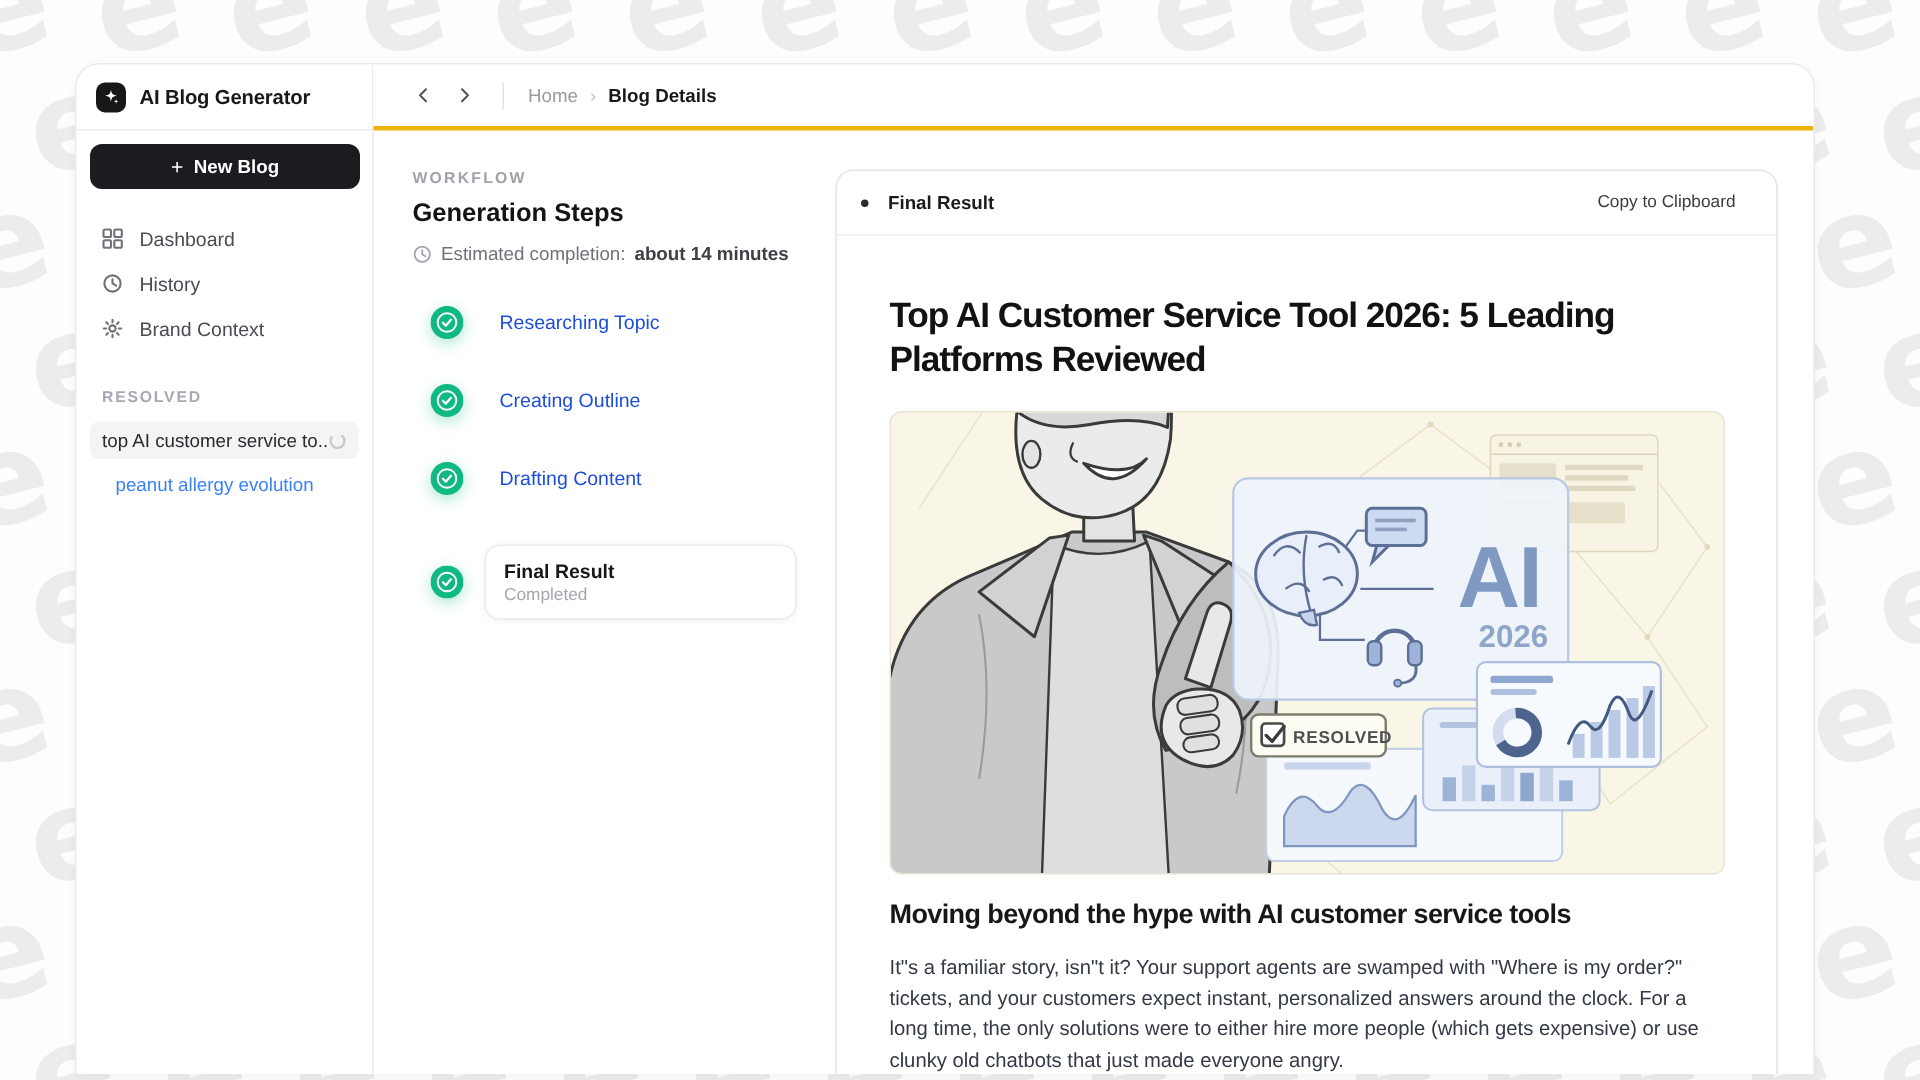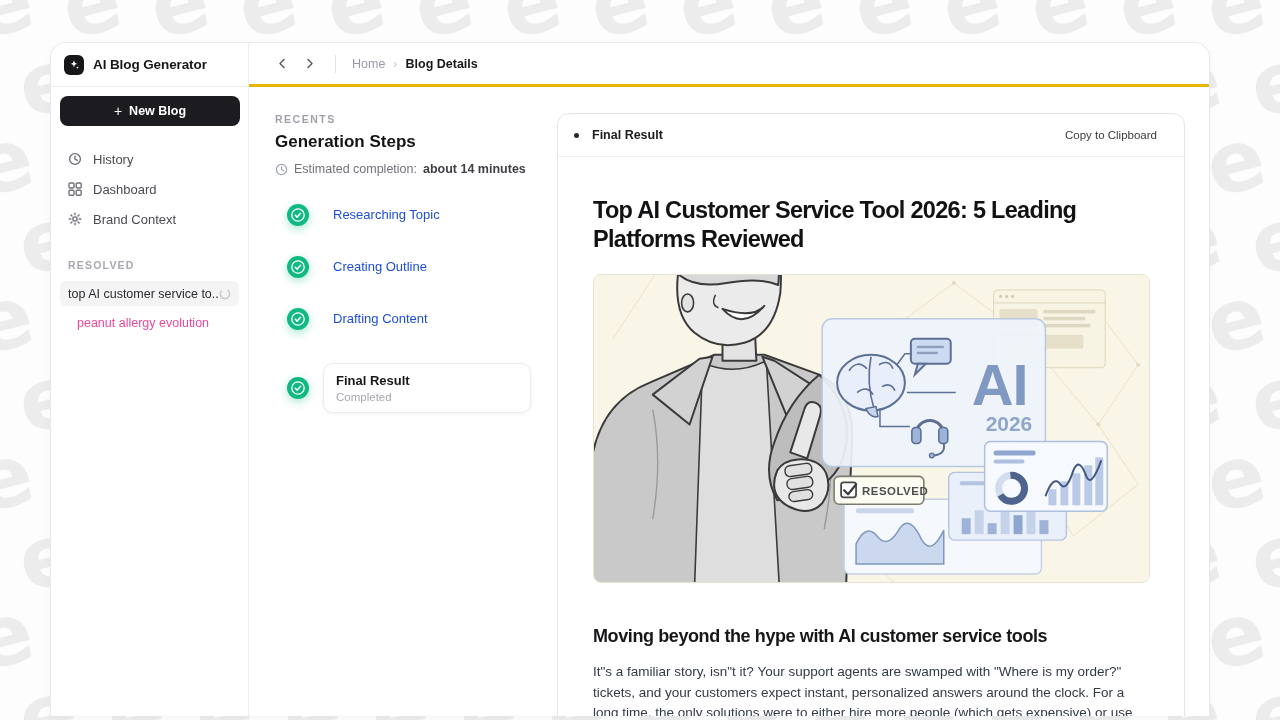--- a/index.html
+++ b/index.html
@@ -22,21 +22,21 @@
   .logo-box { width:20px; height:20px; border-radius:6px; background:#17171a; display:flex; align-items:center; justify-content:center; }
   .app-title { font-size:13.5px; font-weight:bold; margin-left:9px; letter-spacing:-.1px; }
   .new-blog-btn { margin:9px 9px 0; height:30px; width:180px; border:none; border-radius:8px; background:#1b1b20;
     color:#fff; font-family:inherit; font-size:12.5px; font-weight:600; display:flex; align-items:center; justify-content:center; gap:7px; cursor:pointer; }
   .new-blog-btn .plus { font-size:14px; font-weight:400; }
   .nav { margin-top:18px; }
   .nav-item { height:30px; display:flex; align-items:center; padding-left:17px; gap:11px; font-size:13px; color:#4b4b53; cursor:pointer; }
   .nav-item svg { flex:0 0 auto; }
   .recents-label { margin:25px 0 0 17px; font-size:10.5px; font-weight:600; letter-spacing:1.2px; color:#a8a8b0; }
   .recent-item { margin:10px 9px 0; height:25px; border-radius:6px; display:flex; align-items:center; padding:0 8px;
-    font-size:12.5px; color:#ec4899; cursor:pointer; }
+    font-size:12.5px; color:#3b82f6; cursor:pointer; }
   .recent-item.active { background:#f4f4f5; color:#2a2a30; }
   .recent-item .label { white-space:nowrap; overflow:hidden; }
   .recent-item .spinner { margin-left:auto; display:flex; }
   .recent-item.plain { margin-top:4px; padding:0 17px; }
 
   
   .main-header { position:absolute; left:198px; right:0; top:0; height:44px; display:flex; align-items:center;
     border-bottom:3px solid #eab308; padding-left:24px; background:#fff; }
   .nav-arrow { background:none; border:none; padding:4px; display:flex; cursor:pointer; }
   .nav-arrow + .nav-arrow { margin-left:8px; }
@@ -65,21 +65,21 @@
   
   .result-panel { position:absolute; left:506px; top:70px; width:628px; height:700px; background:#fff;
     border:1px solid #e5e5e8; border-radius:12px; box-shadow:0 1px 3px rgba(0,0,0,.03); }
   .panel-header { height:43px; display:flex; align-items:center; padding:0 27px 0 16px; border-bottom:1px solid #f0f0f2; }
   .panel-dot { width:5px; height:5px; border-radius:50%; background:#2a2a2e; margin-right:13px; }
   .panel-title { font-size:12.5px; font-weight:600; color:#1b1b1f; }
   .copy-btn { margin-left:auto; background:none; border:none; font-family:inherit; font-size:11.5px; color:#3a3a40; cursor:pointer; }
   .article { padding:39px 0 0 35px; }
   .article-title { width:560px; font-size:23.5px; line-height:29px; font-weight:800; letter-spacing:-.7px; color:#121215; }
   .figure { margin-top:20px; width:557px; height:309px; border-radius:8px; background:#faf7e9; border:1px solid #e7e3d2; overflow:hidden; }
-  .section-heading { margin-top:43px; width:557px; font-size:18px; font-weight:bold; letter-spacing:-.4px; color:#17171a; }
+  .section-heading { margin-top:16px; width:557px; font-size:18px; font-weight:bold; letter-spacing:-.4px; color:#17171a; }
   .body-text { margin-top:15px; width:557px; font-size:13.5px; line-height:20.6px; color:#333a45; }
 </style>
 </head>
 <body>
 
 <div class="bg-pattern">
     <span style="left: -25px; top: -38px; color: rgb(236, 236, 236);">e</span>
     <span style="left: 63px; top: -38px; color: rgb(236, 236, 236);">e</span>
     <span style="left: 151px; top: -38px; color: rgb(236, 236, 236);">e</span>
     <span style="left: 239px; top: -38px; color: rgb(236, 236, 236);">e</span>
@@ -245,37 +245,37 @@
     </div>
 
     <button class="new-blog-btn">
       <span class="plus">+</span>
       <span>New Blog</span>
     </button>
 
     <div class="nav">
       <div class="nav-item">
         <svg width="14" height="14" viewBox="0 0 14 14">
-          <g fill="none" stroke="#71717a" stroke-width="1.4" stroke-linecap="round">
-            <circle cx="7" cy="7" r="5.4"></circle>
-              <path d="M7 4.2 L7 7 L9.4 8.4"></path>
-          </g>
-        </svg>
-        <span>History</span>
-      </div>
-      <div class="nav-item">
-        <svg width="14" height="14" viewBox="0 0 14 14">
           <g fill="none" stroke="#71717a" stroke-width="1.4">
             <rect x="1" y="1" width="5" height="5" rx="1"></rect>
               <rect x="8.2" y="1" width="5" height="5" rx="1"></rect>
             <rect x="1" y="8.2" width="5" height="5" rx="1"></rect>
               <rect x="8.2" y="8.2" width="5" height="5" rx="1"></rect>
           </g>
         </svg>
         <span>Dashboard</span>
+      </div>
+      <div class="nav-item">
+        <svg width="14" height="14" viewBox="0 0 14 14">
+          <g fill="none" stroke="#71717a" stroke-width="1.4" stroke-linecap="round">
+            <circle cx="7" cy="7" r="5.4"></circle>
+              <path d="M7 4.2 L7 7 L9.4 8.4"></path>
+          </g>
+        </svg>
+        <span>History</span>
       </div>
       <div class="nav-item">
         <svg width="14" height="14" viewBox="0 0 14 14">
           <g fill="none" stroke="#71717a" stroke-width="1.4" stroke-linecap="round">
             <circle cx="7" cy="7" r="2.1"></circle>
             <path d="M7 1.2 V2.8 M7 11.2 V12.8 M1.2 7 H2.8 M11.2 7 H12.8 M2.9 2.9 L4 4 M10 10 L11.1 11.1 M11.1 2.9 L10 4 M4 10 L2.9 11.1"></path>
           </g>
         </svg>
         <span>Brand Context</span>
       </div>
@@ -307,21 +307,21 @@
         <polyline points="4,1.5 8,5.5 4,9.5" fill="none" stroke="#55555d" stroke-width="1.4" stroke-linecap="round" stroke-linejoin="round"></polyline>
       </svg>
     </button>
     <div class="hdr-divider"></div>
     <span class="crumb">Home</span>
     <span class="crumb-sep">›</span>
     <span class="crumb current">Blog Details</span>
   </div>
 
   <div class="workflow">
-    <div class="eyebrow">RECENTS</div>
+    <div class="eyebrow">WORKFLOW</div>
     <div class="wf-title">Generation Steps</div>
     <div class="estimate">
       <svg width="13" height="13" viewBox="0 0 13 13">
         <g fill="none" stroke="#9ca3af" stroke-width="1.2" stroke-linecap="round">
           <circle cx="6.5" cy="6.5" r="5.1"></circle>
             <path d="M6.5 3.8 V6.5 L8.6 7.8"></path>
         </g>
       </svg>
       <span>Estimated completion:</span>
       <strong>about 14 minutes</strong>

